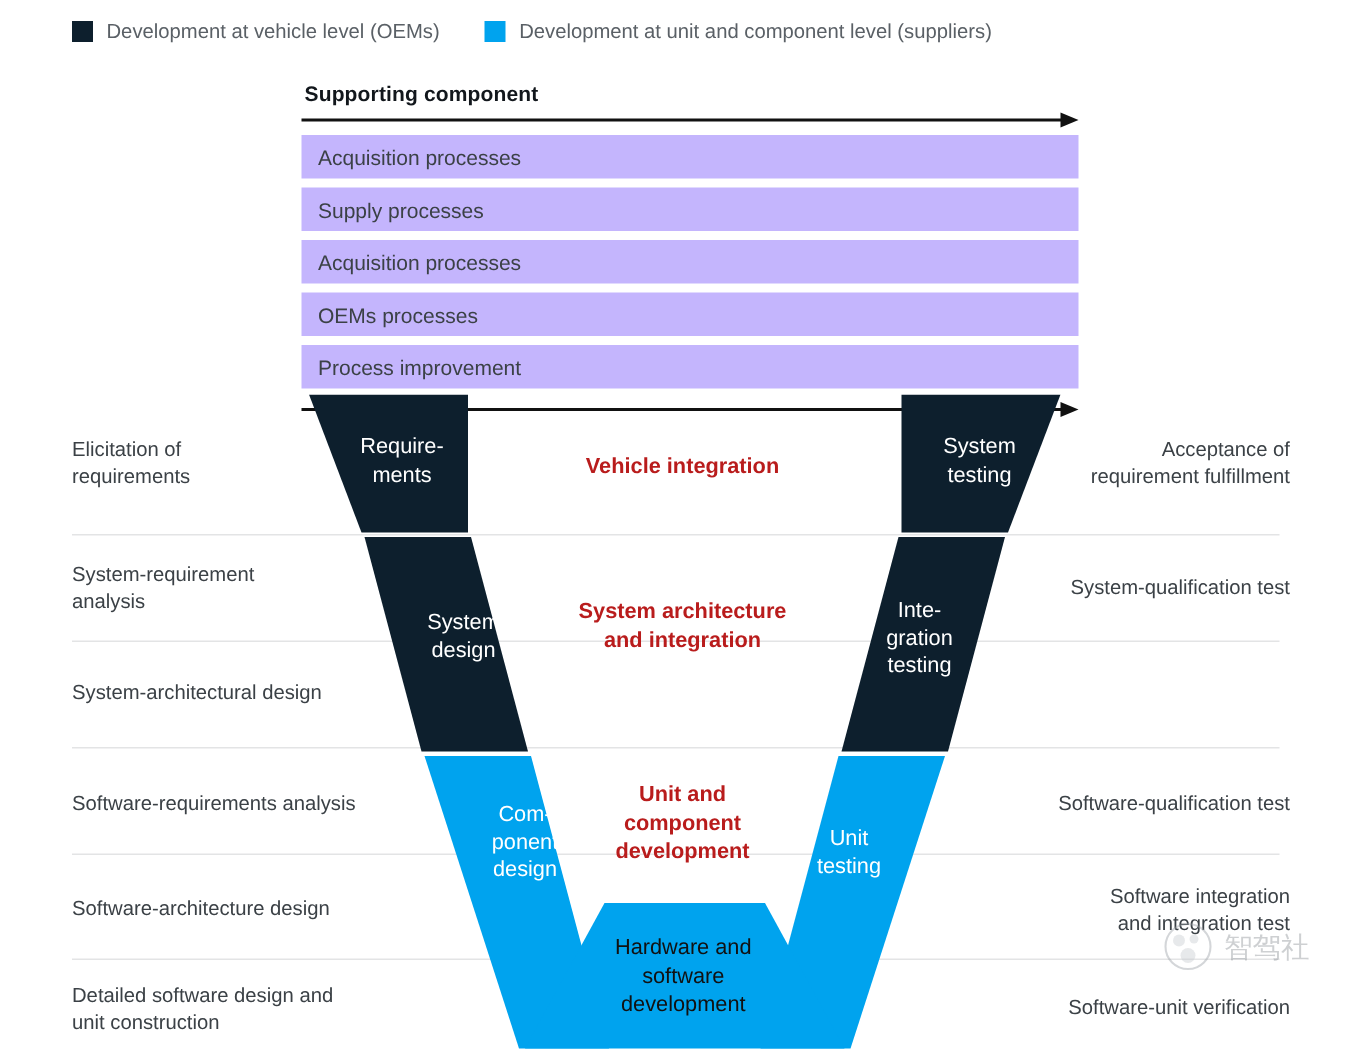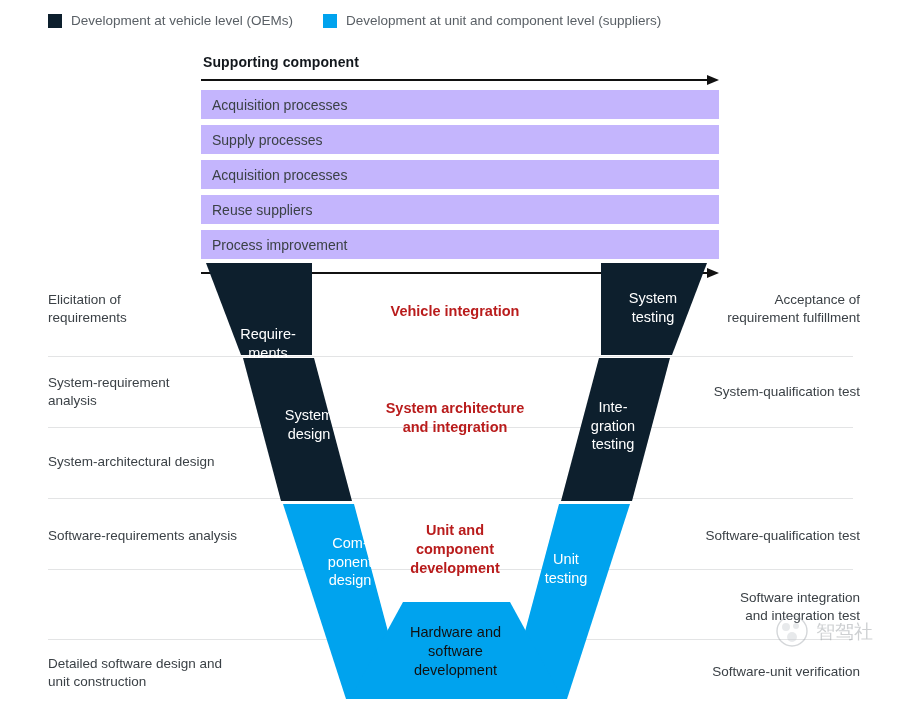--- a/index.html
+++ b/index.html
@@ -186,21 +186,21 @@
   <div class="proc-bar">
     <span class="proc-bar-label">Acquisition processes</span>
   </div>
   <div class="proc-bar">
     <span class="proc-bar-label">Supply processes</span>
   </div>
   <div class="proc-bar">
     <span class="proc-bar-label">Acquisition processes</span>
   </div>
   <div class="proc-bar">
-    <span class="proc-bar-label">Reuse suppliers</span>
+    <span class="proc-bar-label">OEMs processes</span>
   </div>
   <div class="proc-bar">
     <span class="proc-bar-label">Process improvement</span>
   </div>
 
   <div class="proc-arrow" id="supporting-bottom-arrow">
     <span class="line"></span>
     <span class="head"></span>
   </div>
 </div>
@@ -223,38 +223,39 @@
 
     <polygon points="601,0 707,0 672,92 601,92" fill="#0d1f2d"></polygon>
 
     <polygon points="599,95 670,95 632,238 561,238" fill="#0d1f2d"></polygon>
 
     <polygon points="559,241 630,241 567,436 507,436" fill="#00a3ee"></polygon>
 
     <polygon points="403,339 510,339 563,436 350,436" fill="#00a3ee"></polygon>
   </svg>
 
-  <div class="shape-label" style="left:228px; top:26px; width:80px;margin-top:36px;">Require-<br>ments</div>
+  <div class="shape-label" style="left:228px; top:26px; width:80px;">Require-<br>ments</div>
   <div class="shape-label" style="left:268px; top:143px; width:82px;">System<br>design</div>
   <div class="shape-label" style="left:315px; top:271px; width:70px;">Com-<br>ponent<br>design</div>
 
   <div class="shape-label" style="left:613px; top:26px; width:80px;">System<br>testing</div>
   <div class="shape-label" style="left:577px; top:135px; width:72px;">Inte-<br>gration<br>testing</div>
   <div class="shape-label" style="left:531px; top:287px; width:70px;">Unit<br>testing</div>
 
   <div class="center-label" style="left:355px; top:39px; width:200px;">Vehicle integration</div>
   <div class="center-label" style="left:355px; top:136px; width:200px;">System architecture<br>and integration</div>
   <div class="center-label" style="left:385px; top:258px; width:140px;">Unit and<br>component<br>development</div>
 
   <div class="bottom-label" style="left:388px; top:360px; width:135px;">Hardware and<br>software<br>development</div>
 
   <div class="side-label left" style="top:28px;">Elicitation of<br>requirements</div>
   <div class="side-label left" style="top:111px;">System-requirement<br>analysis</div>
   <div class="side-label left" style="top:190px;">System-architectural design</div>
   <div class="side-label left" style="top:264px; width:245px;">Software-requirements analysis</div>
+  <div class="side-label left" style="top:334px; width:245px;">Software-architecture design</div>
   <div class="side-label left" style="top:392px; width:245px;">Detailed software design and<br>unit construction</div>
 
   <div class="side-label right" style="top:28px;">Acceptance of<br>requirement fulfillment</div>
   <div class="side-label right" style="top:120px;">System-qualification test</div>
   <div class="side-label right" style="top:264px;">Software-qualification test</div>
   <div class="side-label right" style="top:326px;">Software integration<br>and integration test</div>
   <div class="side-label right" style="top:400px;">Software-unit verification</div>
 </div>
 
 <div id="watermark">

